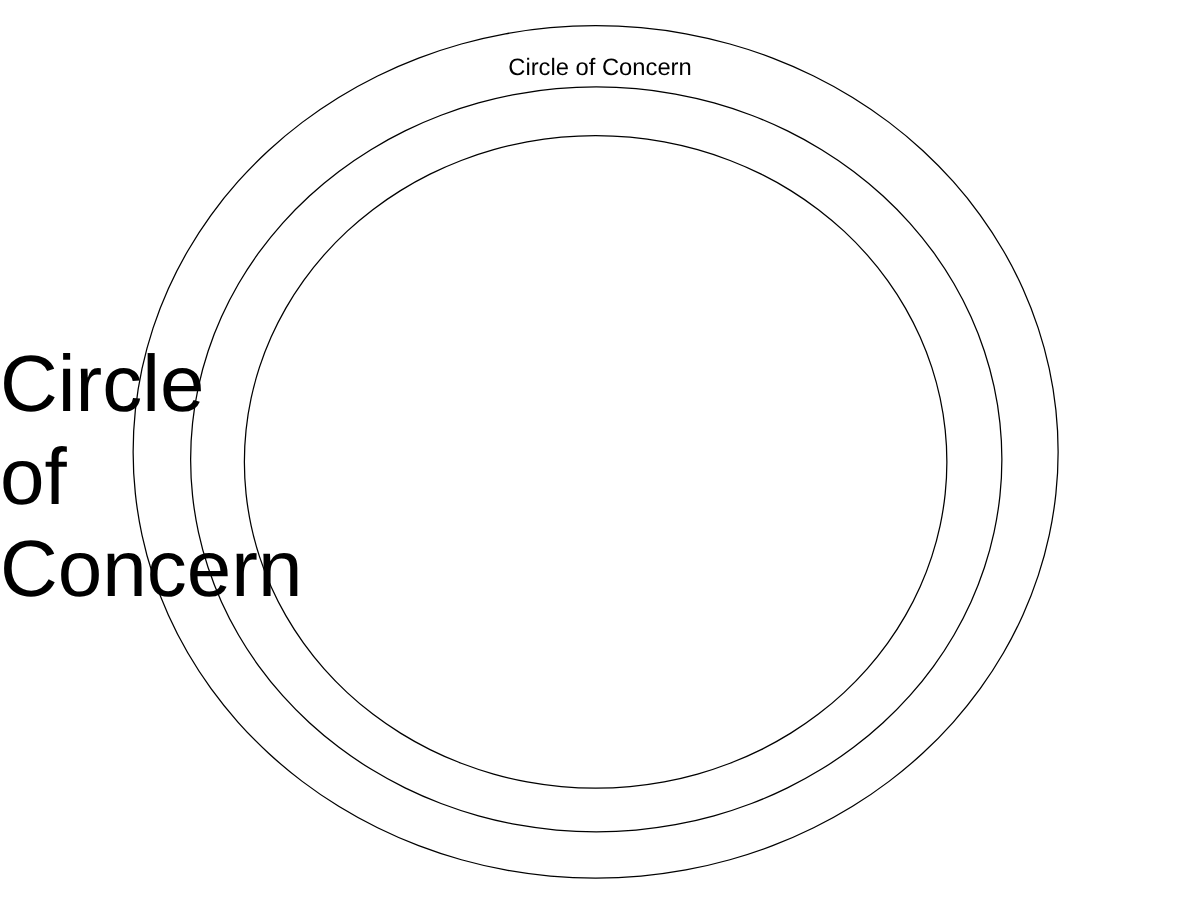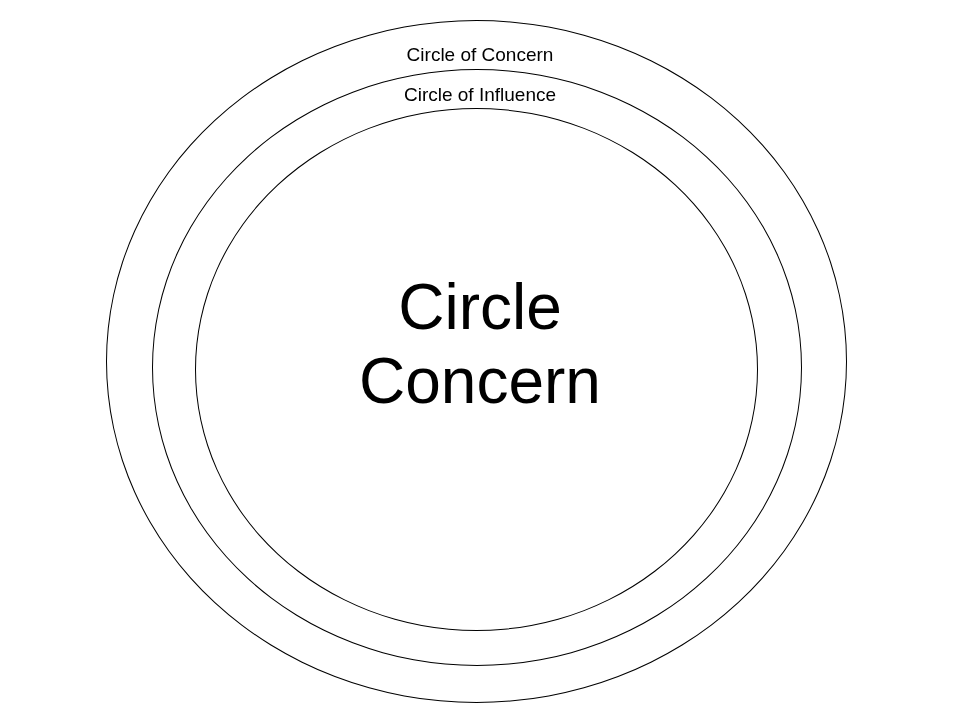--- a/index.html
+++ b/index.html
@@ -39,39 +39,38 @@
     line-height: 22px;
     white-space: nowrap;
   }
   .arc-label.concern   { top: 44px; }
   .arc-label.influence { top: 84px; }
 
   .center-label {
     position: absolute;
     left: 0; right: 0;
     top: 270px;
-    text-align: center;
     font-size: 64px;
     line-height: 74px;
     white-space: nowrap;
   }
 </style>
 </head>
 <body>
 
 <div class="canvas">
 
   <div class="ring outer"></div>
 
   <div class="ring middle"></div>
 
   <div class="ring inner"></div>
 
   <div class="arc-label concern">Circle of Concern</div>
 
-  <div class="arc-label influence">Circle of Influence</div>
 
   <div class="center-label">
     <div>Circle</div>
+    <div>of</div>
     <div>Concern</div>
   </div>
 
 </div>
 
 </body></html>

